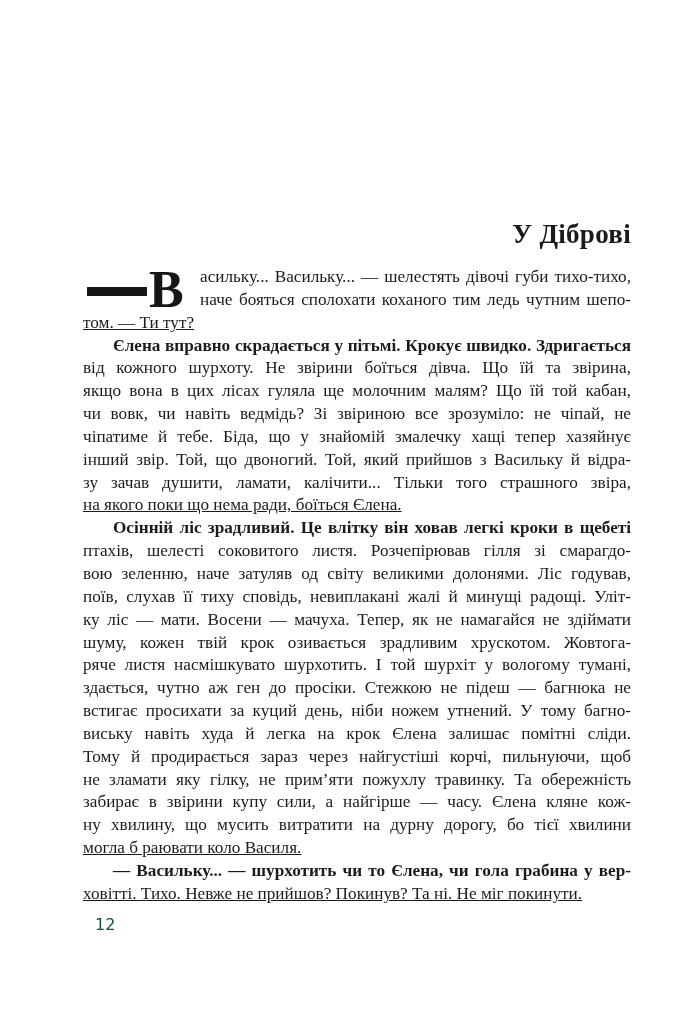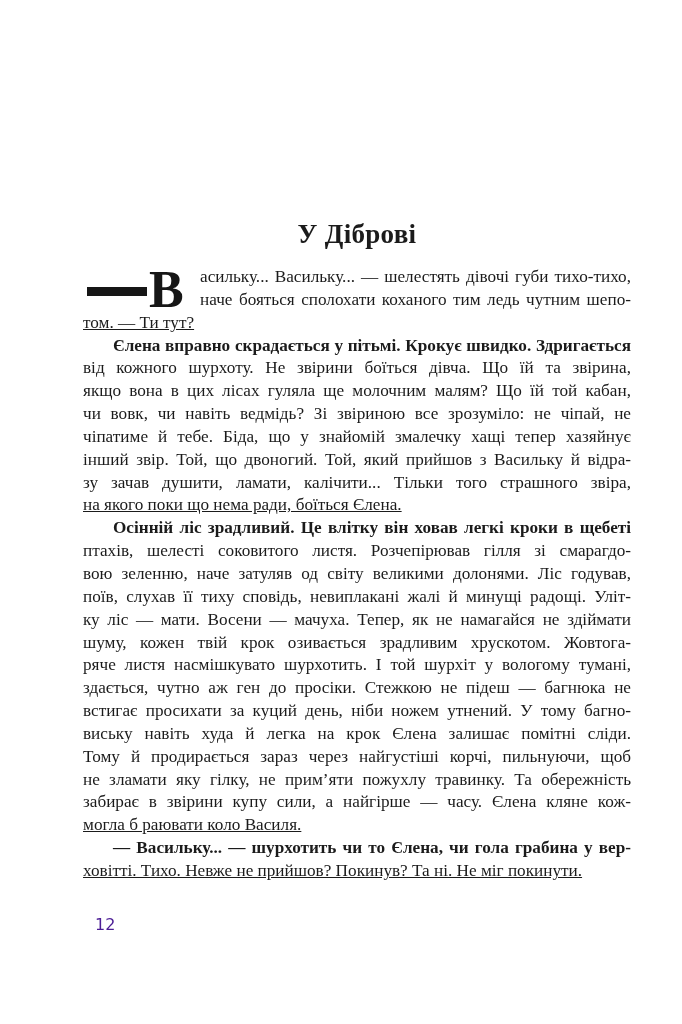--- a/index.html
+++ b/index.html
@@ -11,21 +11,21 @@
     background: #ffffff;
     overflow: hidden;
     font-family: "Liberation Serif", "DejaVu Serif", serif;
     color: #1b1b1b;
   }
   .chapter-title {
     position: absolute;
     top: 218px;
     left: 83px;
     width: 548px;
-    text-align: center;
+    text-align: right;
     font-size: 27px;
     line-height: 33px;
     font-weight: bold;
     letter-spacing: 0.3px;
   }
   .body-text {
     position: absolute;
     top: 267px;
     left: 83px;
     width: 548px;
@@ -64,21 +64,21 @@
     line-height: 1;
     font-weight: bold;
     color: #161616;
   }
   .page-number {
     position: absolute;
     top: 915px;
     left: 95px;
     font-family: "DejaVu Sans", "Liberation Sans", sans-serif;
     font-size: 16px;
-    color: #4c1d95;
+    color: #14532d;
   }
 </style>
 </head>
 <body>
 
 <div class="page">
   <div class="chapter-title">У Діброві</div>
 
   <div class="body-text">
       <div class="para">
@@ -107,20 +107,21 @@
         <div class="line">поїв, слухав її тиху сповідь, невиплакані жалі й минущі радощі. Уліт-</div>
         <div class="line">ку ліс — мати. Восени — мачуха. Тепер, як не намагайся не здіймати</div>
         <div class="line">шуму, кожен твій крок озивається зрадливим хрускотом. Жовтога-</div>
         <div class="line">ряче листя насмішкувато шурхотить. І той шурхіт у вологому тумані,</div>
         <div class="line">здається, чутно аж ген до просіки. Стежкою не підеш — багнюка не</div>
         <div class="line">встигає просихати за куций день, ніби ножем утнений. У тому багно-</div>
         <div class="line">виську навіть худа й легка на крок Єлена залишає помітні сліди.</div>
         <div class="line">Тому й продирається зараз через найгустіші корчі, пильнуючи, щоб</div>
         <div class="line">не зламати яку гілку, не прим’яти пожухлу травинку. Та обережність</div>
         <div class="line">забирає в звірини купу сили, а найгірше — часу. Єлена кляне кож-</div>
+        <div class="line">ну хвилину, що мусить витратити на дурну дорогу, бо тієї хвилини</div>
         <div class="line last">могла б раювати коло Василя.</div>
       </div>
       <div class="para">
         <div class="line indent">— Васильку... — шурхотить чи то Єлена, чи гола грабина у вер-</div>
         <div class="line last">ховітті. Тихо. Невже не прийшов? Покинув? Та ні. Не міг покинути.</div>
       </div>
     </div>
 
   <div class="page-number">12</div>
 </div>

